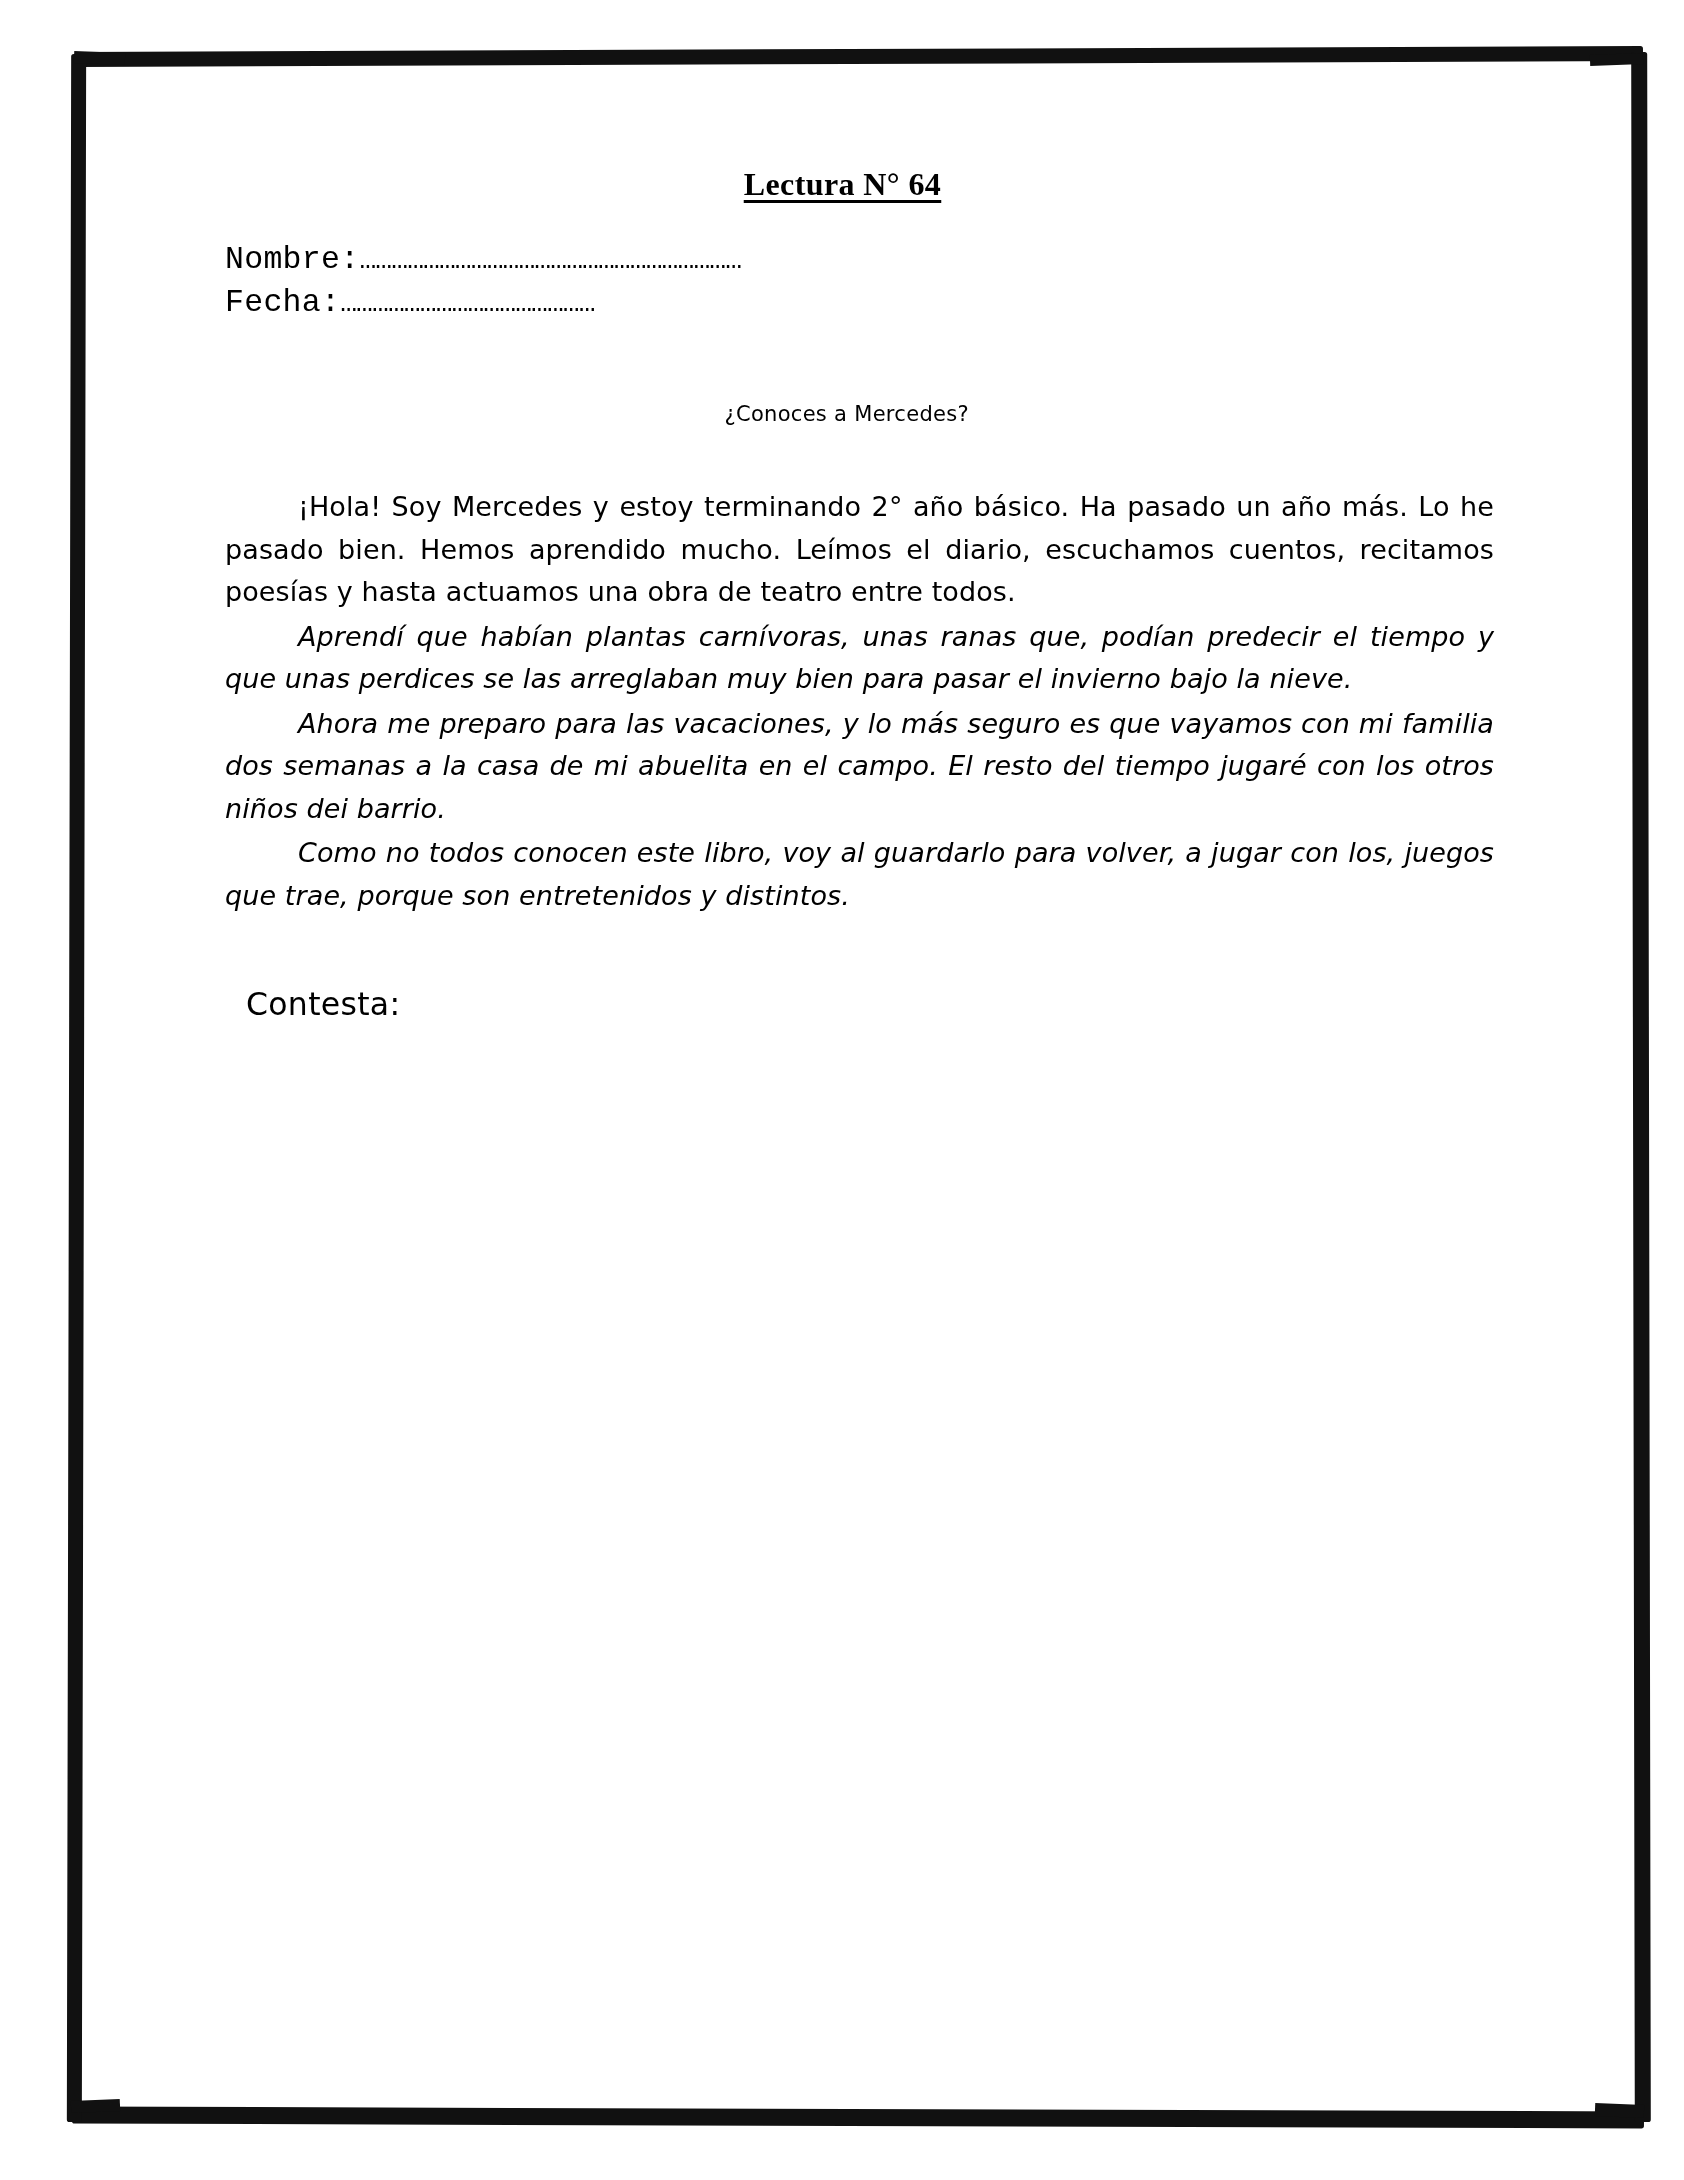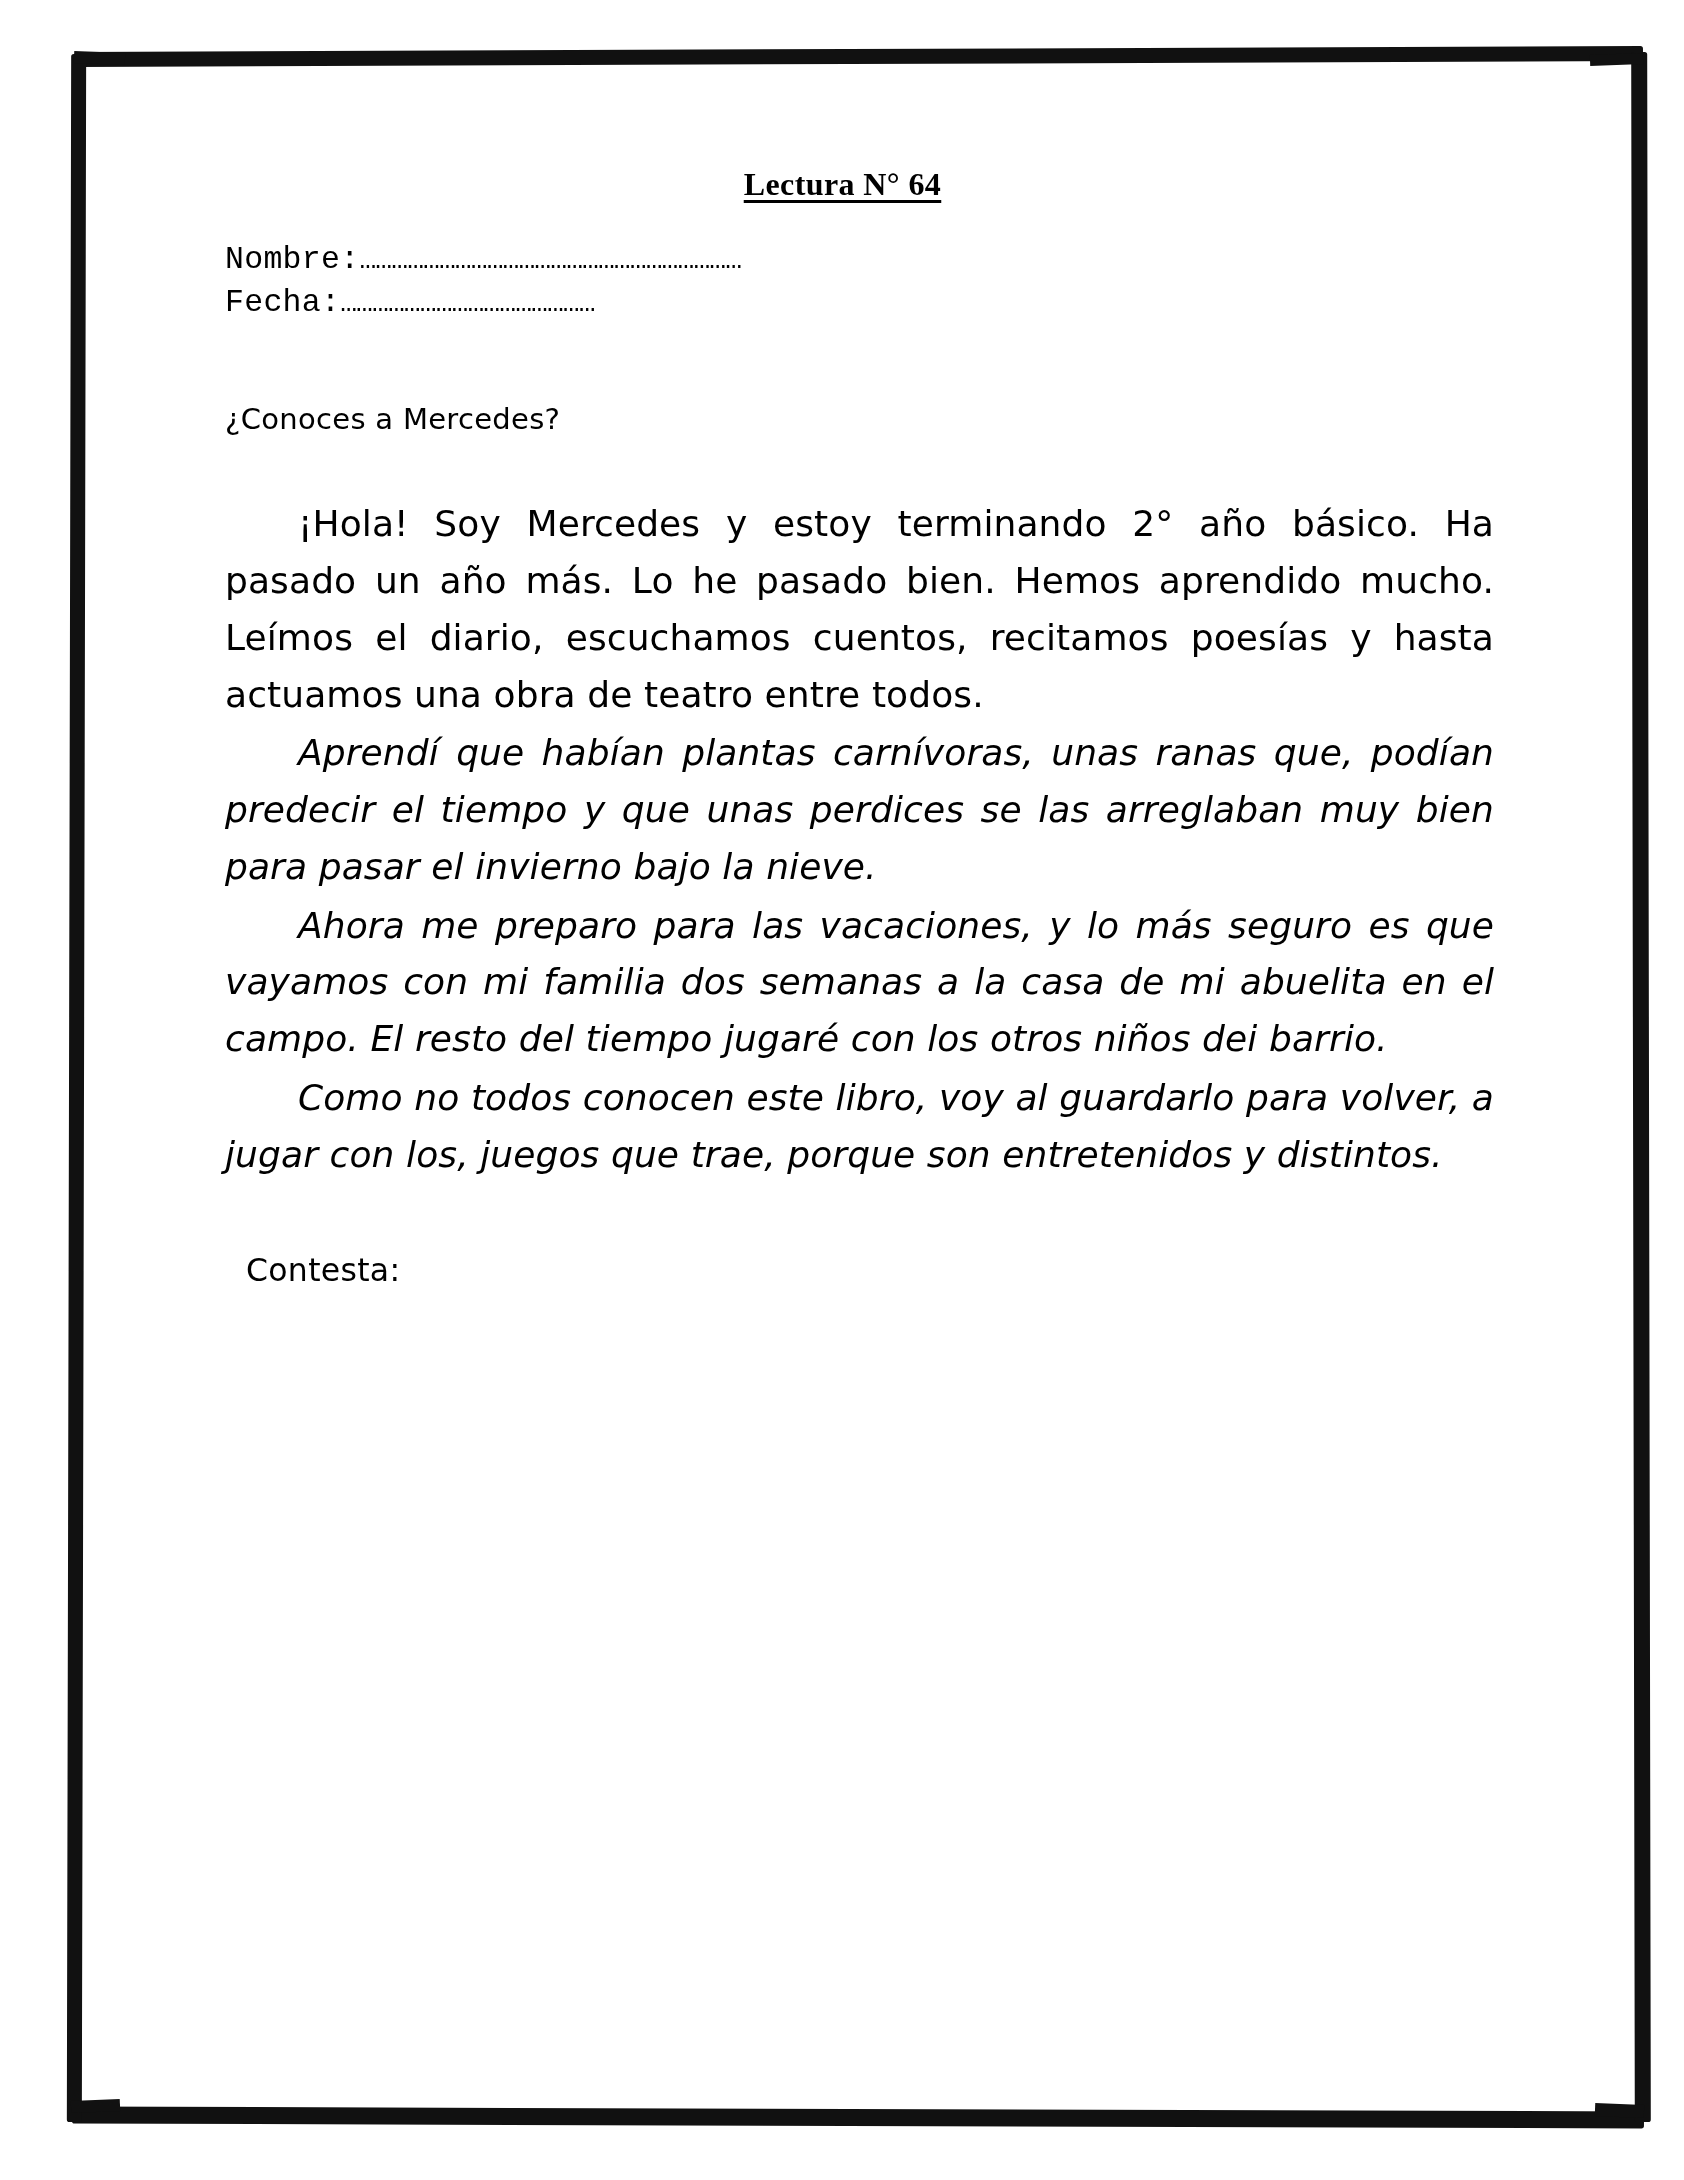--- a/index.html
+++ b/index.html
@@ -110,31 +110,32 @@
     letter-spacing: 0.3px;
     white-space: nowrap;
     margin: 0;
   }
   .field-line .dots {
     letter-spacing: -0.9px;
     font-size: 28px;
   }
 
   .subtitle {
-    font-size: 29px;
+    text-align: center;
+    font-size: 21px;
     margin: 78px 0 4px 0;
     padding-right: 25.6px;
     letter-spacing: 0.3px;
   }
 
   .body-block {
     margin-top: 60px;
   }
   .para {
-    font-size: 36px;
+    font-size: 27px;
     line-height: 1.58;
     text-align: justify;
     text-justify: inter-word;
     margin: 0;
     text-indent: 73px;
     letter-spacing: 0.1px;
   }
   .para + .para {
     margin-top: 1.7px;
     font-style: italic;

